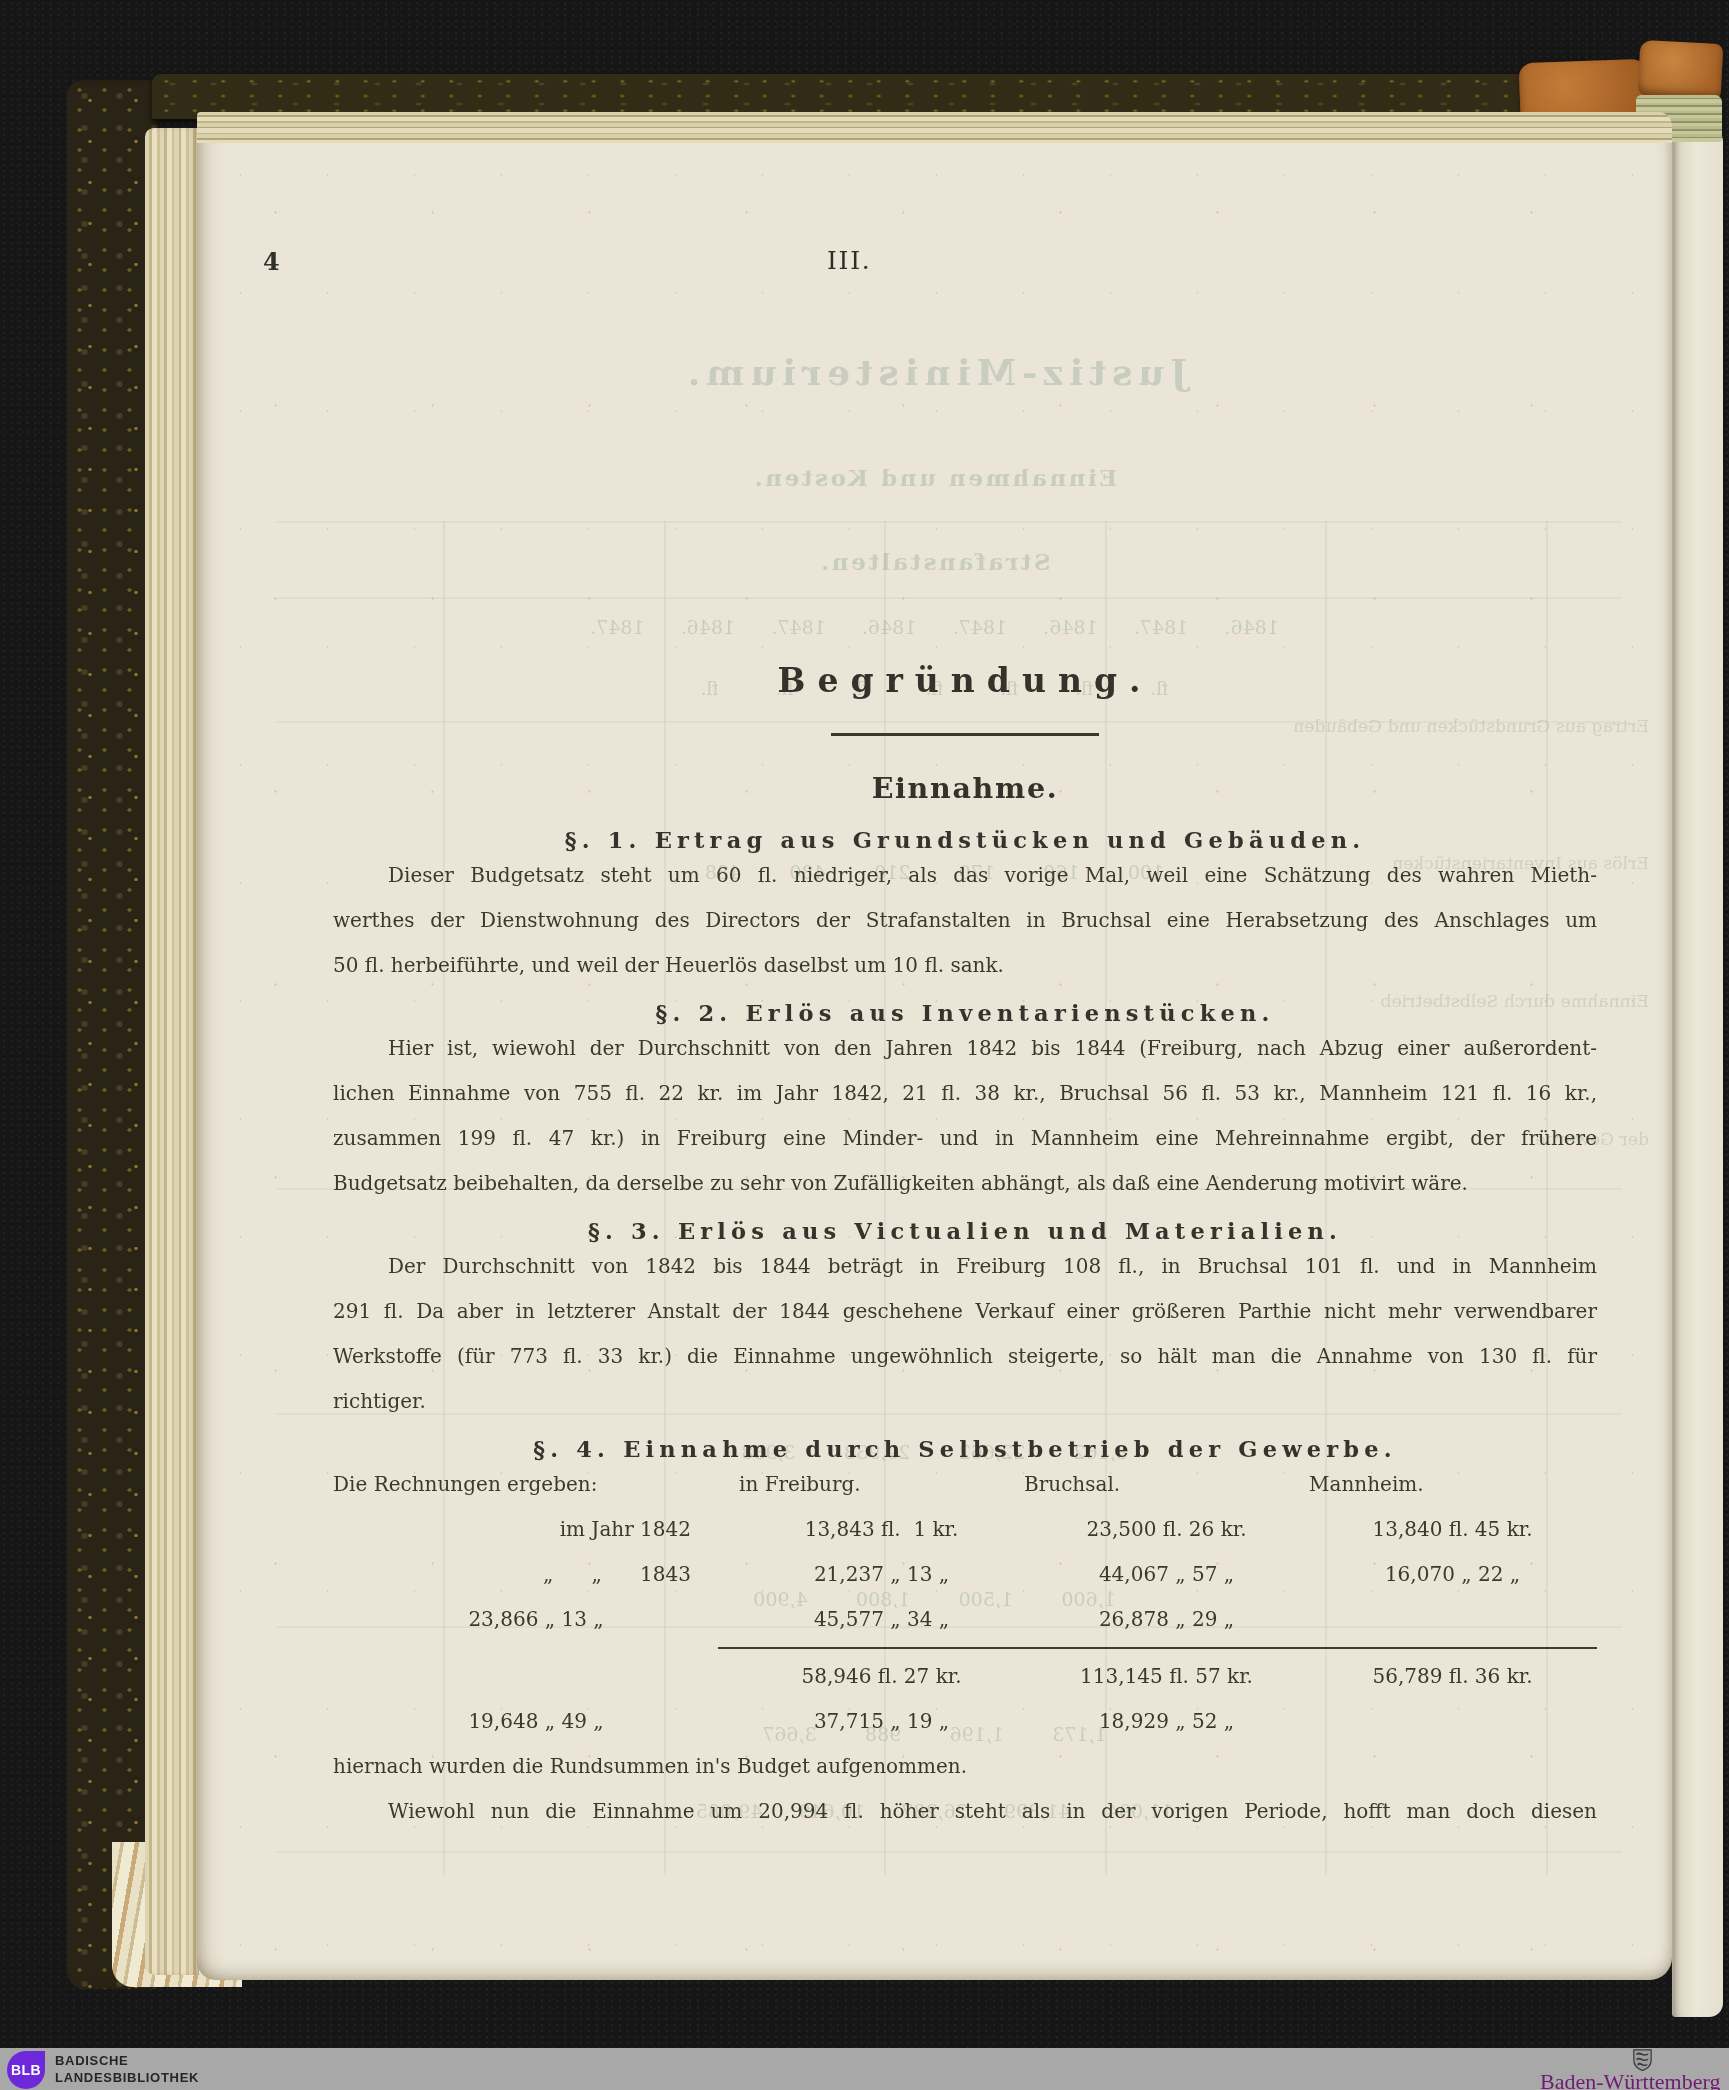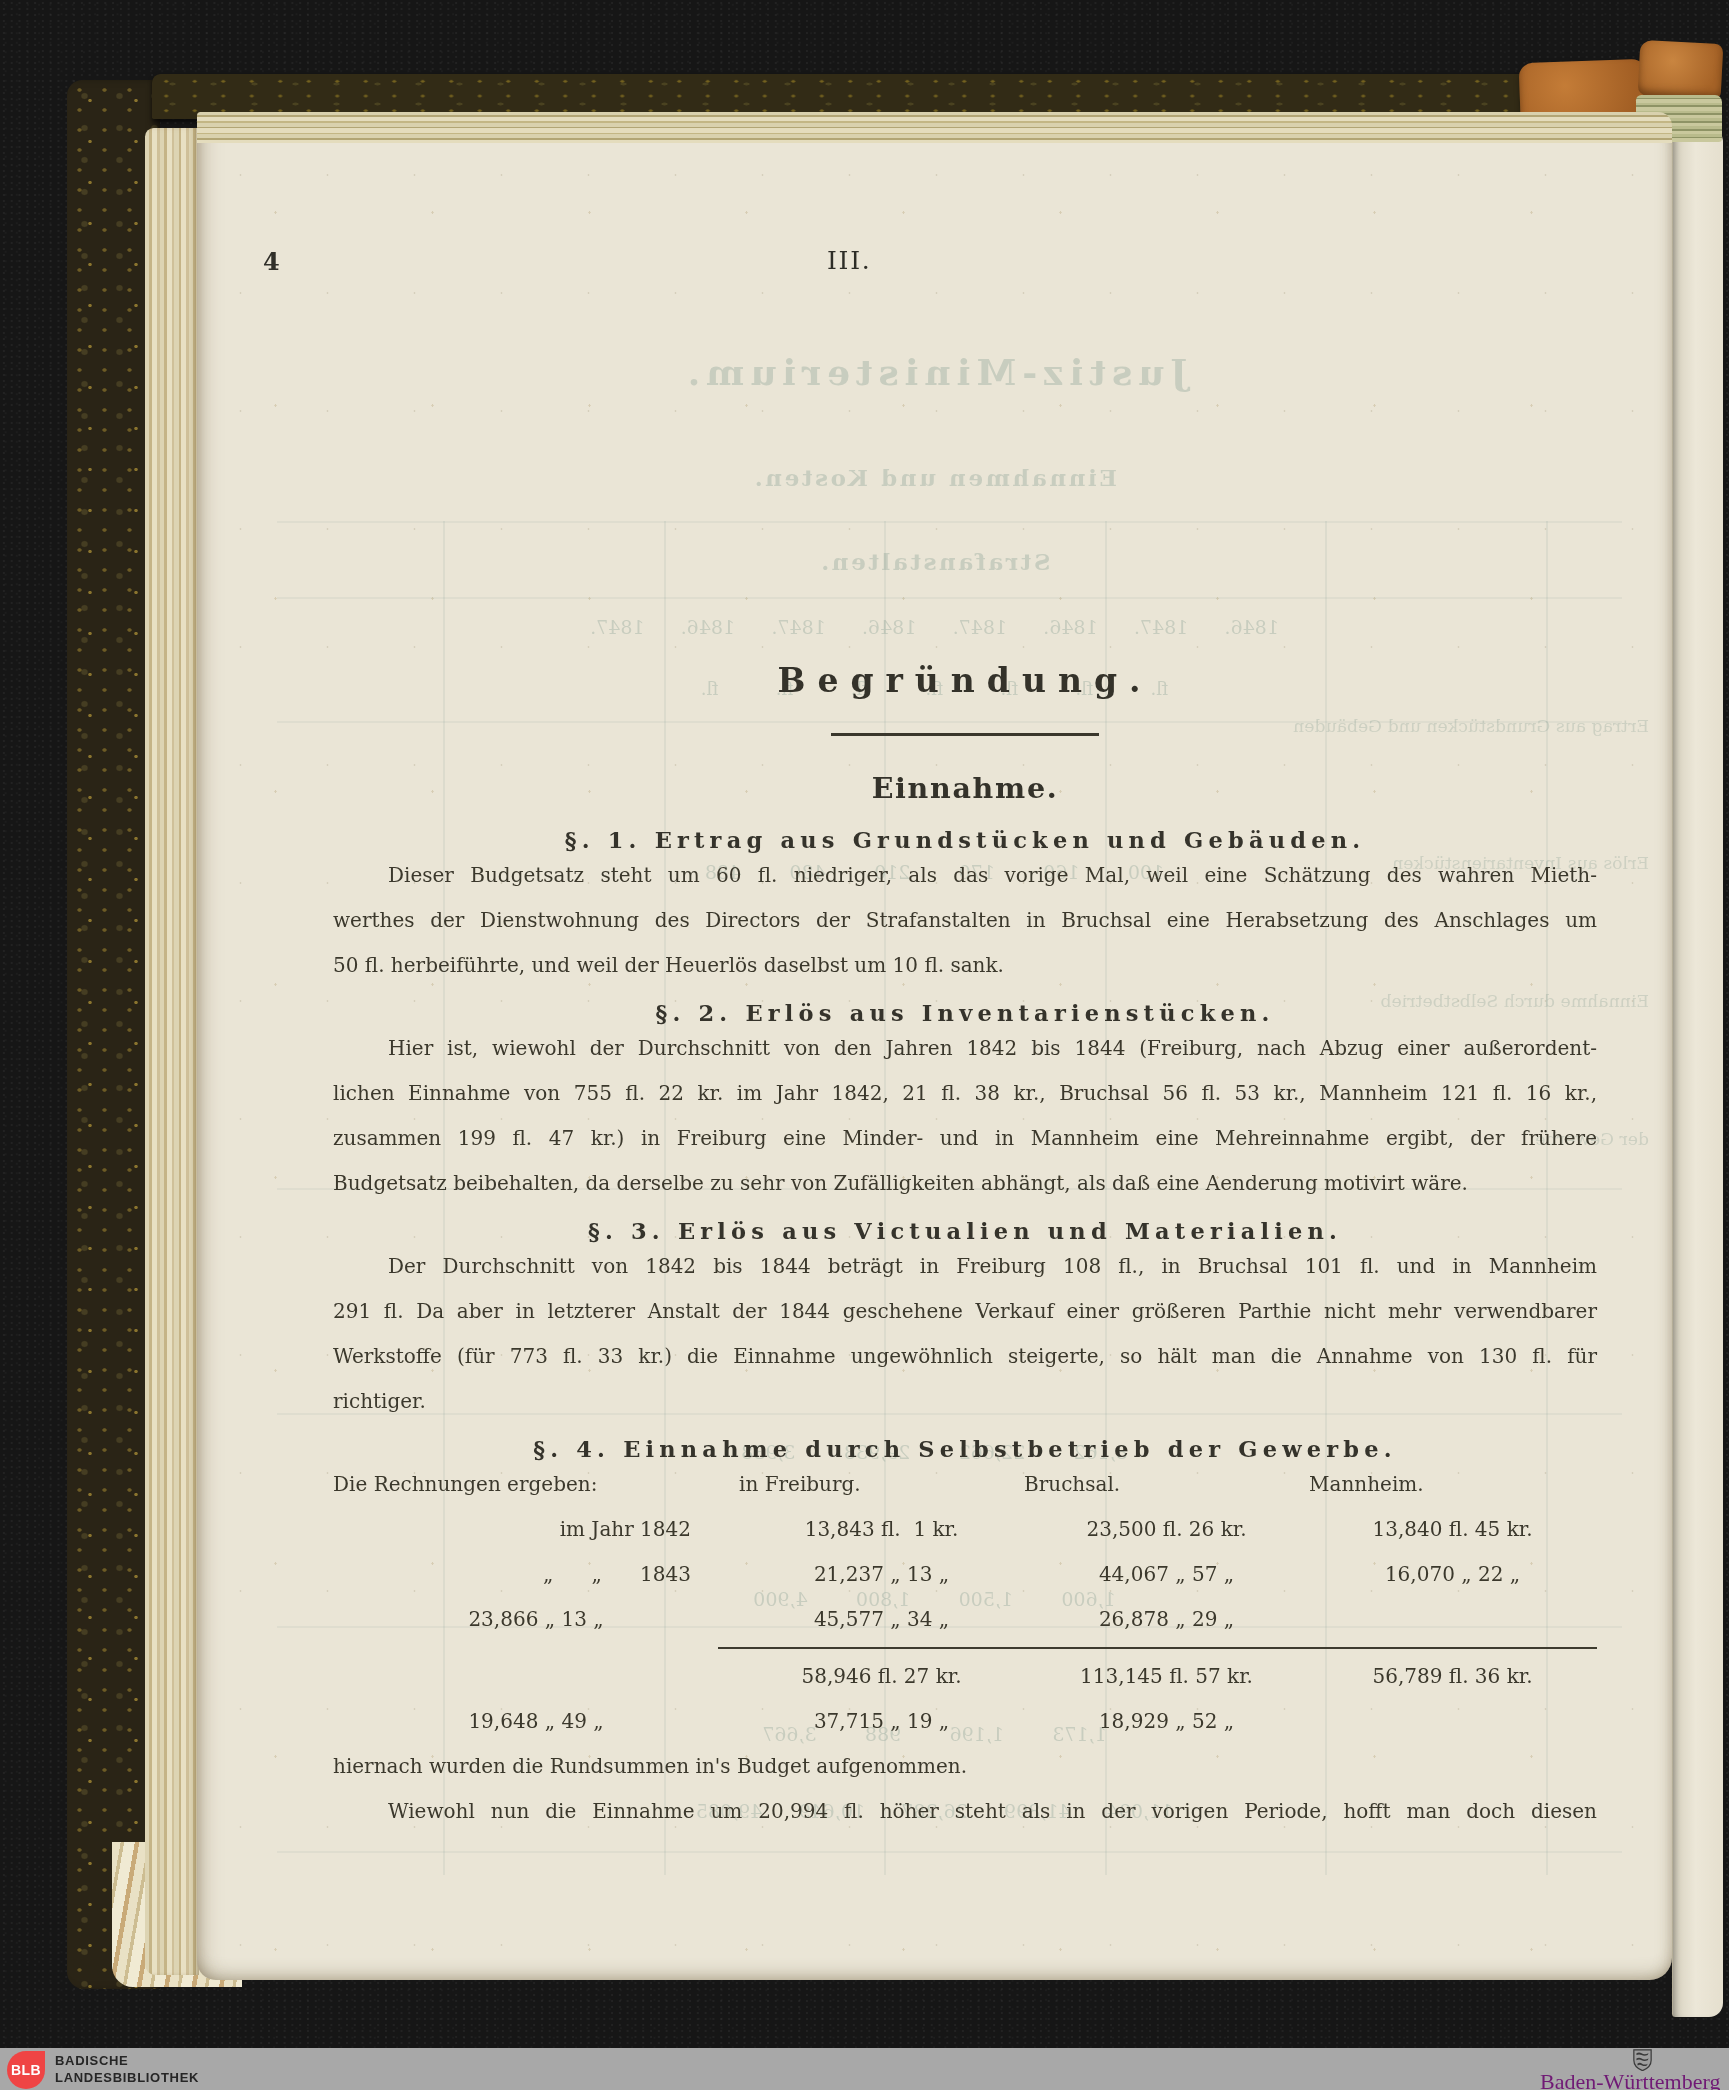--- a/index.html
+++ b/index.html
@@ -100,21 +100,21 @@
   .trow{display:grid;grid-template-columns:406px 285px 285px 287px;line-height:45px;font-size:20px;}
   .trow .c0{text-align:right;padding-right:48px;white-space:pre;}
   .trow .c0.intro{text-align:left;padding-right:0;}
   .trow .cn{text-align:center;white-space:pre;}
   .trow .ch{text-align:left;font-weight:400;}
   .trule{margin:5.2px 0 5.2px 385px;border-top:2.6px solid #3e3b2f;}
 
   
   .bar{position:absolute;left:0;top:2048px;width:1729px;height:43px;background:#a8a8a8;z-index:10;
        font-family:"Liberation Sans",sans-serif;}
-  .blb-badge{position:absolute;left:7px;top:2.6px;width:38px;height:38px;background:#ef4444;
+  .blb-badge{position:absolute;left:7px;top:2.6px;width:38px;height:38px;background:#6d28d9;
        border-radius:50% 0 50% 50%;display:flex;align-items:center;justify-content:center;
        color:#fff;font-weight:800;font-size:14px;letter-spacing:0.4px;}
   .blb-name{position:absolute;left:55px;top:5.2px;font-weight:700;font-size:13px;line-height:16.4px;
        color:#262626;letter-spacing:0.7px;}
   .arms{position:absolute;right:76px;top:0.9px;}
   .region{position:absolute;right:8.6px;top:21px;font-family:"Liberation Serif",serif;
        font-size:22px;color:#701a75;}
 </style>
 </head>
 <body>

